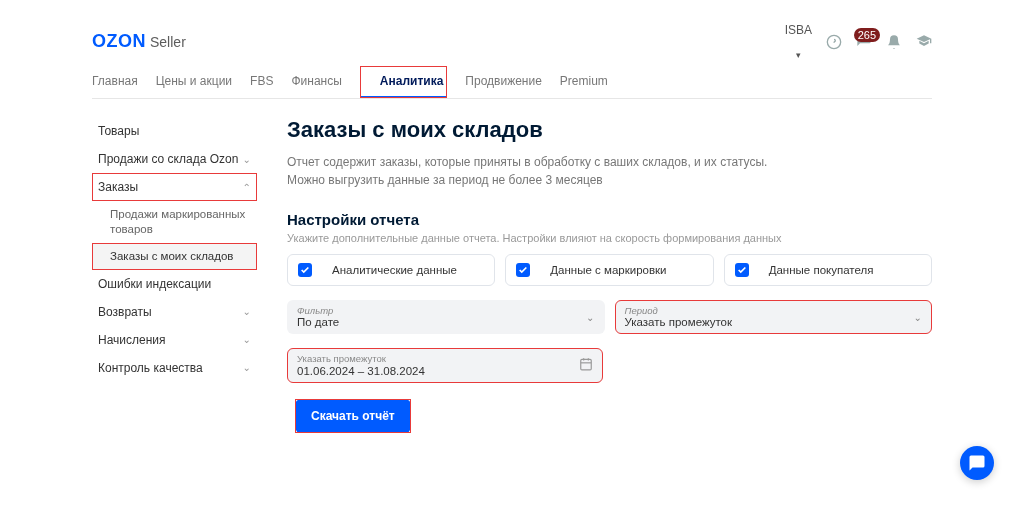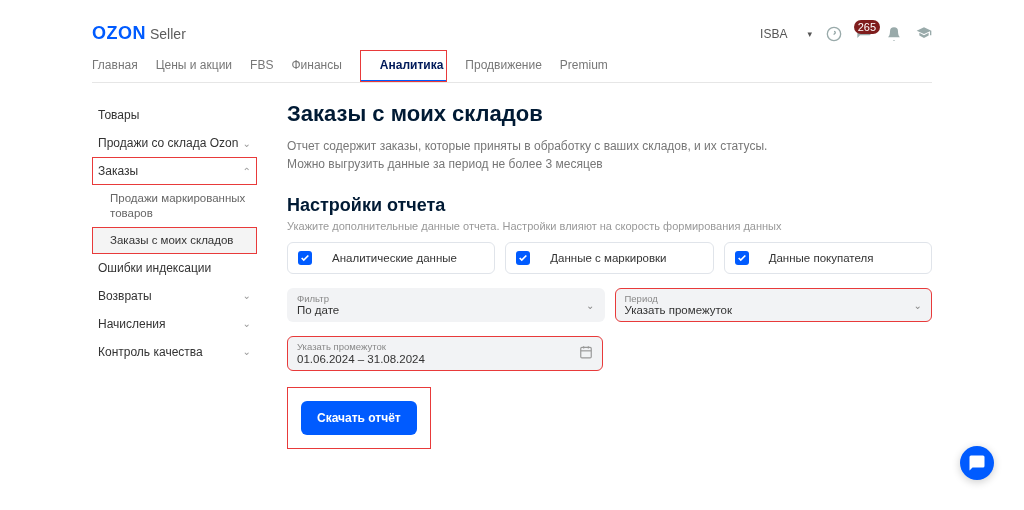--- a/index.html
+++ b/index.html
@@ -3,46 +3,46 @@
 <meta charset="utf-8">
 <style>
 * { box-sizing: border-box; margin: 0; padding: 0; }
 body { font-family: -apple-system, BlinkMacSystemFont, "Segoe UI", Arial, sans-serif; font-size: 13px; color: #333; background: #fff; }
 .container { max-width: 860px; margin: 0 auto; padding: 0 10px; }
 .header { display: flex; align-items: center; justify-content: space-between; padding: 23px 0 2px; }
 .logo { display: flex; align-items: baseline; gap: 4px; }
 .logo-ozon { color: #005bff; font-weight: 800; font-size: 18px; letter-spacing: 0.5px; }
 .logo-seller { color: #5c5c5c; font-weight: 500; font-size: 14px; }
 .header-right { display: flex; align-items: center; gap: 14px; color: #888; }
-.header-user { display: flex; align-items: center; gap: 20px; font-size: 12px; color: #555; cursor: pointer; }
+.header-user { display: flex; align-items: center; gap: 13px; font-size: 12px; color: #555; cursor: pointer; flex-direction: column; }
 .icon-btn { position: relative; color: #9aa; cursor: pointer; display: flex; align-items: center; }
 .badge { position: absolute; top: -6px; right: -8px; background: #7f1d1d; color: #fff; font-size: 11px; font-weight: 400; border-radius: 8px; padding: 1px 4px; line-height: 1.1; }
 .tabs { display: flex; gap: 18px; border-bottom: 1px solid #e6e6e6; margin-top: 4px; }
 .tab { padding: 8px 0; color: #777; font-size: 12px; cursor: pointer; }
 .tab.active { color: #001a5a; border-bottom: 2px solid #005bff; }
 .tab.highlight { outline: 1.5px solid #e83a3a; outline-offset: -1px; padding-left: 20px; padding-right: 4px; font-weight: bold; }
 .body-row { display: flex; gap: 30px; padding-top: 18px; }
 .sidebar { width: 165px; flex-shrink: 0; }
 .side-item { display: flex; justify-content: space-between; align-items: center; padding: 7px 6px; font-size: 12px; color: #333; cursor: pointer; }
 .side-item .chev { color: #999; font-size: 10px; }
 .side-sub { padding: 6px 6px 6px 18px; font-size: 11.5px; color: #666; cursor: pointer; line-height: 1.3; }
 .side-sub.active { background: #f4f4f4; color: #333; }
 .hl-red { outline: 1.5px solid #e83a3a; outline-offset: -1px; }
 .content { flex: 1; }
 h1 { font-size: 22px; font-weight: 700; color: #001a34; margin-bottom: 10px; }
 .desc { font-size: 12px; color: #777; line-height: 1.5; margin-bottom: 22px; max-width: 520px; }
-.subhead { font-size: 18px; font-weight: 600; color: #001a34; margin-bottom: 4px; }
+.subhead { font-size: 15px; font-weight: 600; color: #001a34; margin-bottom: 4px; }
 .subdesc { font-size: 11px; color: #999; margin-bottom: 10px; }
 .check-row { display: flex; gap: 10px; margin-bottom: 14px; }
 .check-card { flex: 1; border: 1px solid #e0e4ea; border-radius: 6px; padding: 8px 10px; display: flex; align-items: center; gap: 20px; font-size: 11.5px; color: #333; cursor: pointer; }
 .cb { width: 14px; height: 14px; background: #005bff; border-radius: 3px; display: flex; align-items: center; justify-content: center; flex-shrink: 0; }
 .cb svg { width: 10px; height: 10px; }
 .filter-row { display: flex; gap: 10px; margin-bottom: 14px; }
 .filter-box { flex: 1; background: #f2f3f5; border-radius: 6px; padding: 6px 10px; display: flex; justify-content: space-between; align-items: center; cursor: pointer; }
-.filter-box .lbl { font-size: 9.5px; color: #888; line-height: 1.1; }
+.filter-box .lbl { font-size: 9.5px; color: #888; line-height: 1.1; font-style: italic; }
 .filter-box .val { font-size: 11.5px; color: #333; }
 .filter-box .chev { color: #888; font-size: 10px; }
 .date-box { width: 49%; background: #f2f3f5; border-radius: 6px; padding: 6px 10px; display: flex; justify-content: space-between; align-items: center; margin-bottom: 16px; cursor: pointer; }
 .date-box .lbl { font-size: 9.5px; color: #888; line-height: 1.1; }
 .date-box .val { font-size: 11.5px; color: #333; }
 .cal-icon { color: #999; }
 .primary-btn { background: #005bff; color: #fff; font-weight: 600; font-size: 12px; border: none; border-radius: 6px; padding: 10px 16px; cursor: pointer; }
 .footer-sep { border-top: 1px solid #e6e6e6; margin-top: 100px; padding-top: 14px; }
 .fab { position: fixed; right: 200px; bottom: 30px; width: 34px; height: 34px; border-radius: 50%; background: #005bff; display: flex; align-items: center; justify-content: center; color: #fff; cursor: pointer; box-shadow: 0 2px 8px rgba(0,0,0,0.2); }
 @media (max-width: 1100px) { .fab { right: 30px; } }
@@ -187,21 +187,21 @@
         <span class="cal-icon">
           <svg width="14" height="14" viewBox="0 0 24 24" fill="none" stroke="currentColor" stroke-width="2">
               <rect x="3" y="4" width="18" height="18" rx="2"></rect>
               <line x1="16" y1="2" x2="16" y2="6"></line>
               <line x1="8" y1="2" x2="8" y2="6"></line>
               <line x1="3" y1="10" x2="21" y2="10"></line>
             </svg>
         </span>
       </div>
 
-      <div class="hl-red" style="display:inline-block; padding:14px;">
+      <div class="hl-red" style="display:inline-block; padding:0;margin-left:8px;">
         <button class="primary-btn">Скачать отчёт</button>
       </div>
     </div>
   </div>
 
   <div class="footer-sep">
     
   </div>
 </div>
 

